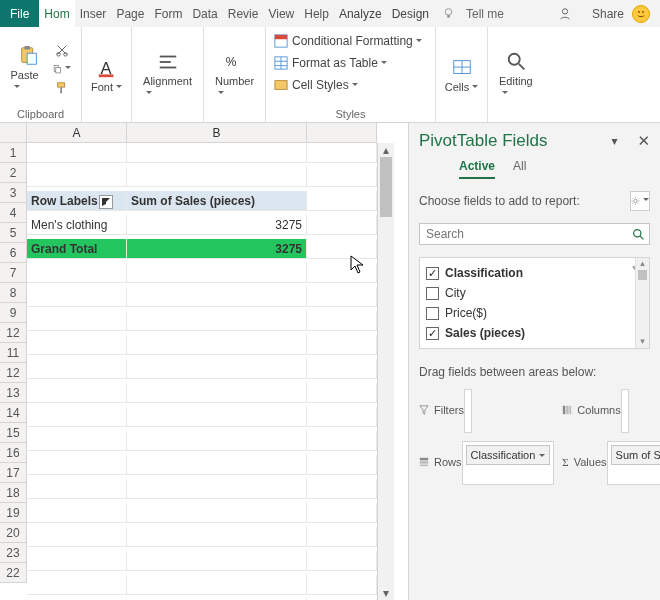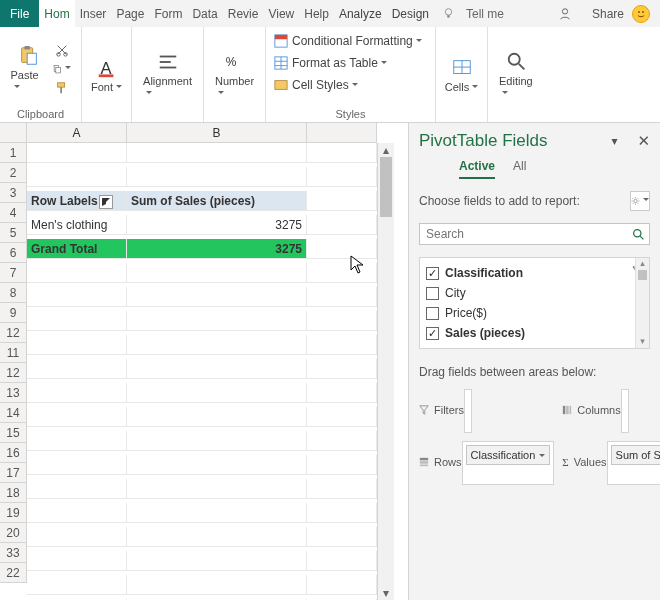--- a/index.html
+++ b/index.html
@@ -284,21 +284,21 @@
           <div class="rowhdr">11</div>
           <div class="rowhdr">12</div>
           <div class="rowhdr">13</div>
           <div class="rowhdr">14</div>
           <div class="rowhdr">15</div>
           <div class="rowhdr">16</div>
           <div class="rowhdr">17</div>
           <div class="rowhdr">18</div>
           <div class="rowhdr">19</div>
           <div class="rowhdr">20</div>
-          <div class="rowhdr">33</div>
+          <div class="rowhdr">23</div>
           <div class="rowhdr">22</div>
         </div>
       <div class="cells" id="cells">
           <div class="row">
             <div class="cell cellA"></div>
             <div class="cell cellB"></div>
             <div class="cell cellC"></div>
           </div>
           <div class="row">
             <div class="cell cellA"></div>

